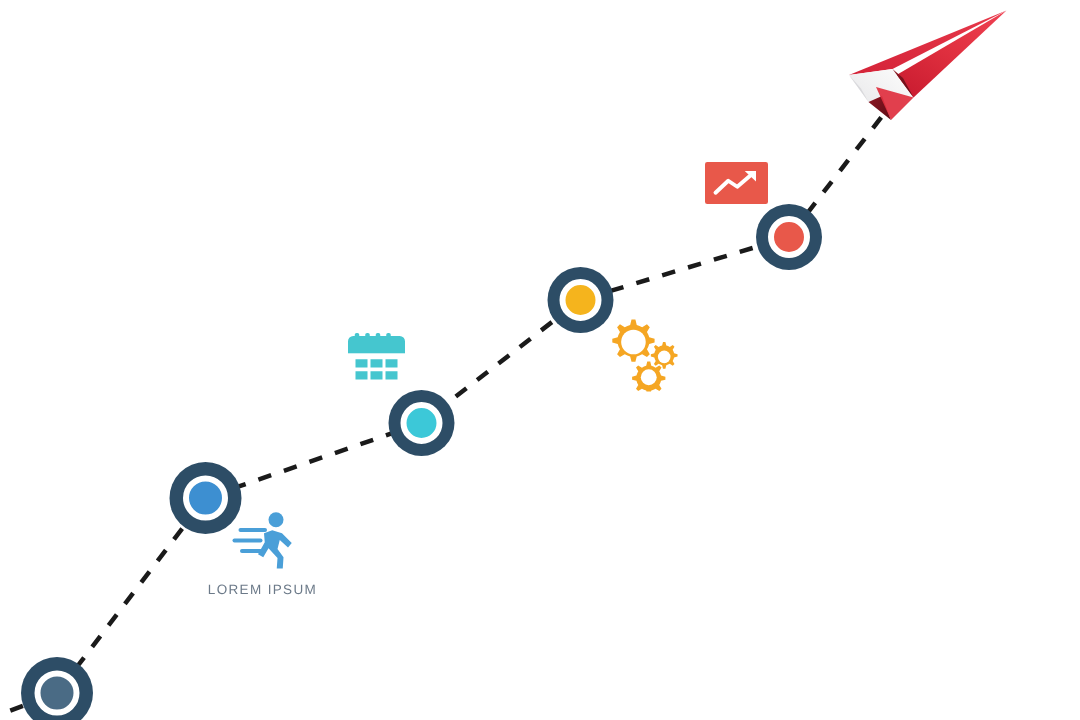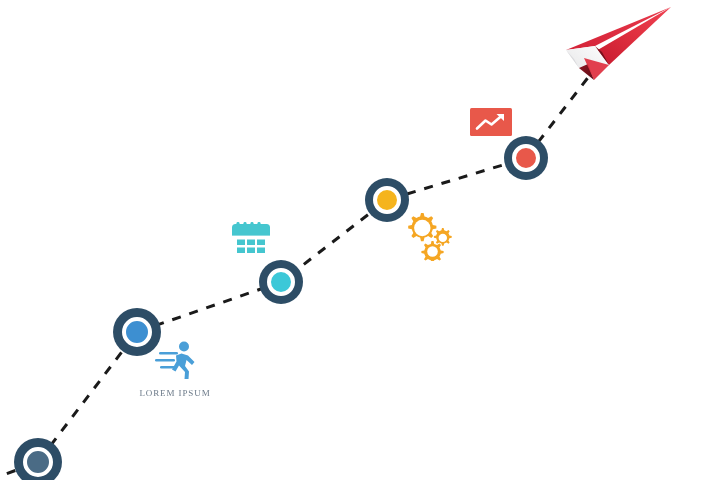--- a/index.html
+++ b/index.html
@@ -32,21 +32,21 @@
   }
   .milestone .ring-core {
     position: absolute;
     border-radius: 50%;
   }
   .icon-node {
     position: absolute;
   }
   .node-caption {
     position: absolute;
-    font-family: Liberation Serif, serif;
+    font-family: Liberation Sans, sans-serif;
     font-size: 9px;
     letter-spacing: 0.9px;
     color: #6c7a89;
     white-space: nowrap;
     text-align: center;
   }
 </style>
 </head>
 <body>
 

